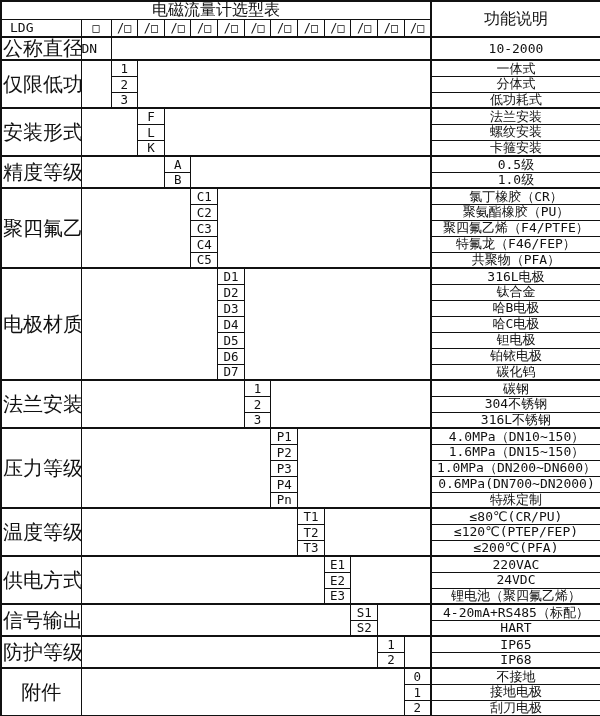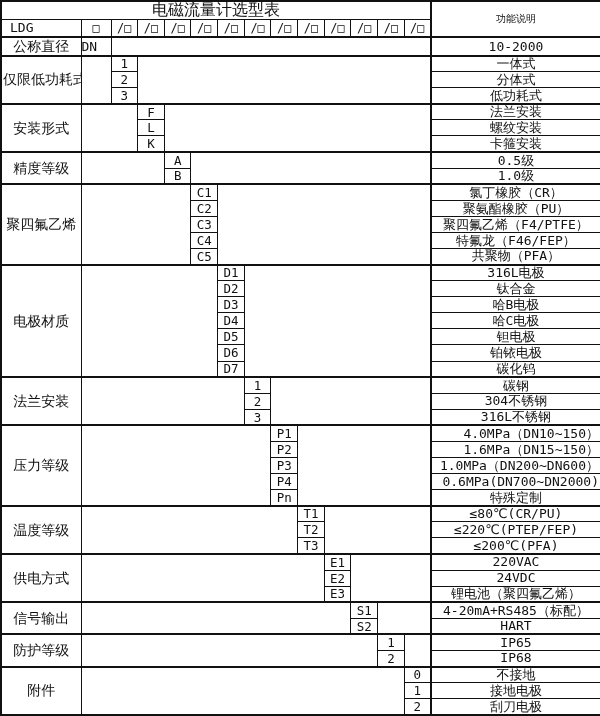--- a/index.html
+++ b/index.html
@@ -17,25 +17,25 @@
     padding: 0 1px;
     text-align: center; vertical-align: middle;
     font-size: 13px; font-weight: 400;
     line-height: 1.05; white-space: nowrap; overflow: hidden;
   }
   tr { height: 16px; }
   tr.h18 { height: 18px; }
   tr.secstart > td, tr.secstart > th { border-top-width: 2px; }
   .desc { border-left-width: 2px; }
   .title-cell { font-size: 16px; }
-  .fn-head { font-size: 10px; }
-  .lbl { font-size: 14px; margin-left: 19px; }
+  .fn-head { font-size: 16px; }
+  .lbl { font-size: 20px; margin-left: 19px; }
   .code { font-size: 12.5px; }
   .box { font-size: 12px; }
-  .left { text-align: right; padding-left: 2px; }
+  .left { text-align: center; padding-left: 2px; }
   .ldg { text-align: left; padding-left: 8px; }
   .dn { text-align: left; padding-left: 0; }
 </style>
 </head>
 <body>
 
 <div class="sheet">
 <table class="sel">
   <colgroup>
     <col style="width:80px">
@@ -227,21 +227,21 @@
 
   <tr class="secstart">
     <td class="lbl" rowspan="3">温度等级</td>
     <td rowspan="3" colspan="8"></td>
     <td class="code">T1</td>
     <td rowspan="3" colspan="4"></td>
     <td class="desc">≤80℃(CR/PU)</td>
   </tr>
   <tr>
     <td class="code">T2</td>
-    <td class="desc">≤220℃(PTEP/FEP)</td>
+    <td class="desc">≤120℃(PTEP/FEP)</td>
   </tr>
   <tr>
     <td class="code">T3</td>
     <td class="desc">≤200℃(PFA)</td>
   </tr>
 
   <tr class="secstart">
     <td class="lbl" rowspan="3">供电方式</td>
     <td rowspan="3" colspan="9"></td>
     <td class="code">E1</td>

